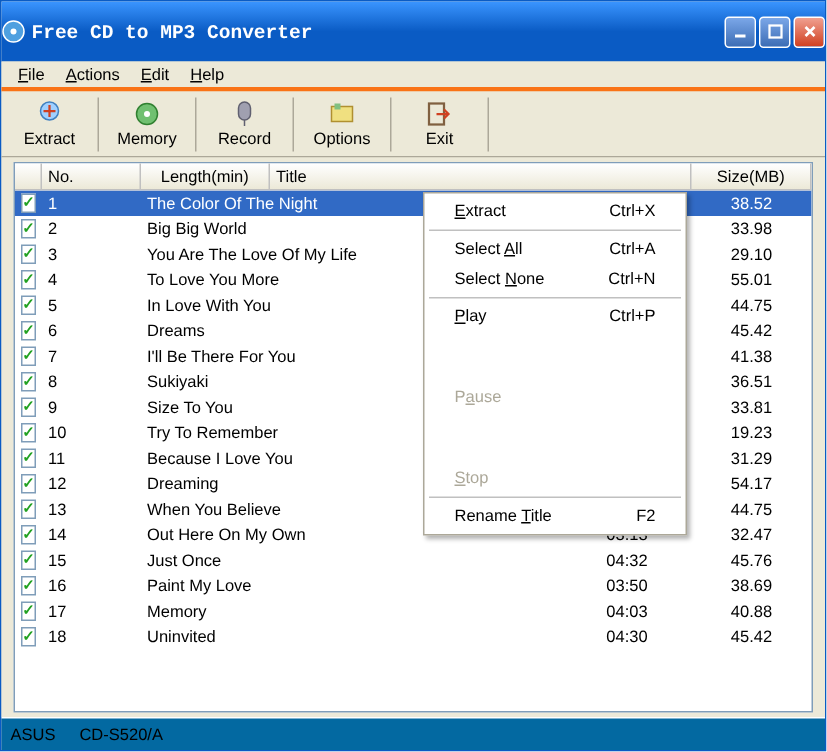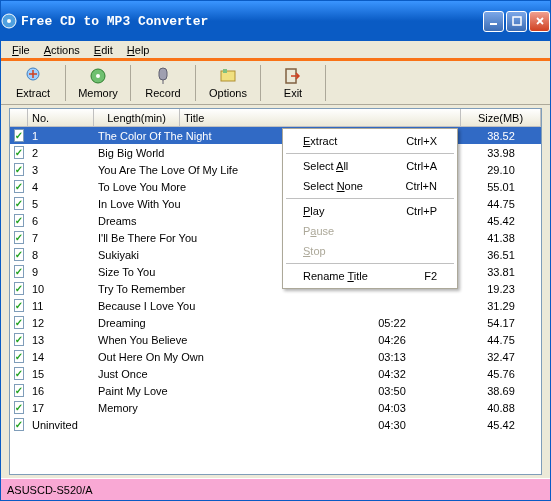--- a/index.html
+++ b/index.html
@@ -29,26 +29,26 @@
 .col-len { width: 86px; justify-content: center; }
 .col-size { width: 80px; justify-content: center; }
 .listbody { flex: 1; overflow: hidden; }
 .row { display: flex; height: 17px; align-items: center; }
 .row.selected { background: #316ac5; color: #fff; }
 .row .cell { padding: 1px 4px; display: flex; align-items: center; height: 17px; }
 .row .cchk { width: 18px; justify-content: center; }
 .row .cno { width: 66px; }
 .row .ctitle { flex: 1; }
 .row .clen { width: 86px; justify-content: center; }
-.row .csize { width: 80px; justify-content: center; margin-left: 26px; }
+.row .csize { width: 80px; justify-content: center; }
 .checkbox { width: 13px; height: 13px; border: 1px solid #7f9db9; background: #fff; display: flex; align-items: center; justify-content: center; color: #21a121; font-size: 10px; font-weight: bold; line-height: 1; }
-.statusbar { height: 22px; background: #f9a8d4; border-top: 1px solid #fff; display: flex; align-items: center; padding: 0 6px; }
+.statusbar { height: 22px; background: #0369a1; border-top: 1px solid #fff; display: flex; align-items: center; padding: 0 6px; gap: 16px; }
 .contextmenu { position: absolute; top: 19px; left: 272px; width: 176px; background: #fff; border: 1px solid #aca899; box-shadow: 2px 2px 3px rgba(0,0,0,0.3); z-index: 100; padding: 2px; }
 .ctxitem { display: flex; justify-content: space-between; padding: 4px 18px 4px 18px; cursor: default; }
-.ctxitem.disabled { color: #aca899; }
+.ctxitem.disabled { color: #aca899; margin-top: 34px; }
 .ctxsep { height: 1px; background: #c0c0c0; margin: 2px 1px; }
 .ctxitem u { text-decoration: underline; }
 svg { display: block; }
 </style>
 </head>
 <body>
 <div class="window">
   <div class="titlebar">
     <span class="icon">
       <svg width="16" height="16">
@@ -302,20 +302,21 @@
             </div>
             <div class="cell cno">17</div>
             <div class="cell ctitle">Memory</div>
             <div class="cell clen">04:03</div>
             <div class="cell csize">40.88</div>
           </div>
           <div class="row">
             <div class="cell cchk">
               <div class="checkbox">✓</div>
             </div>
+            <div class="cell cno">18</div>
             <div class="cell ctitle">Uninvited</div>
             <div class="cell clen">04:30</div>
             <div class="cell csize">45.42</div>
           </div>
         </div>
       <div class="contextmenu" id="ctxmenu">
           <div class="ctxitem">
             <span><u>E</u>xtract</span>
             <span>Ctrl+X</span>
           </div>

